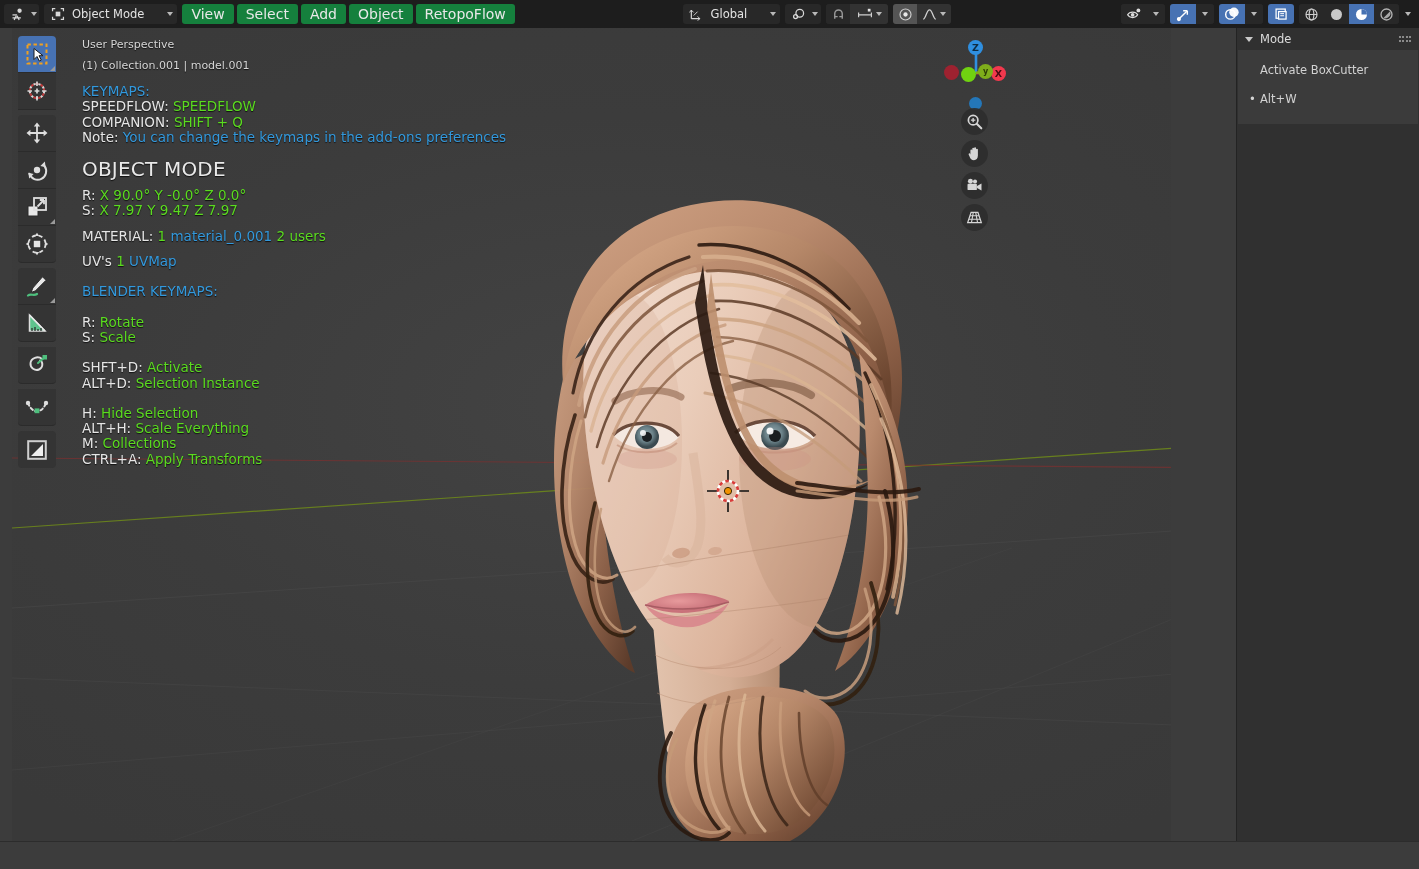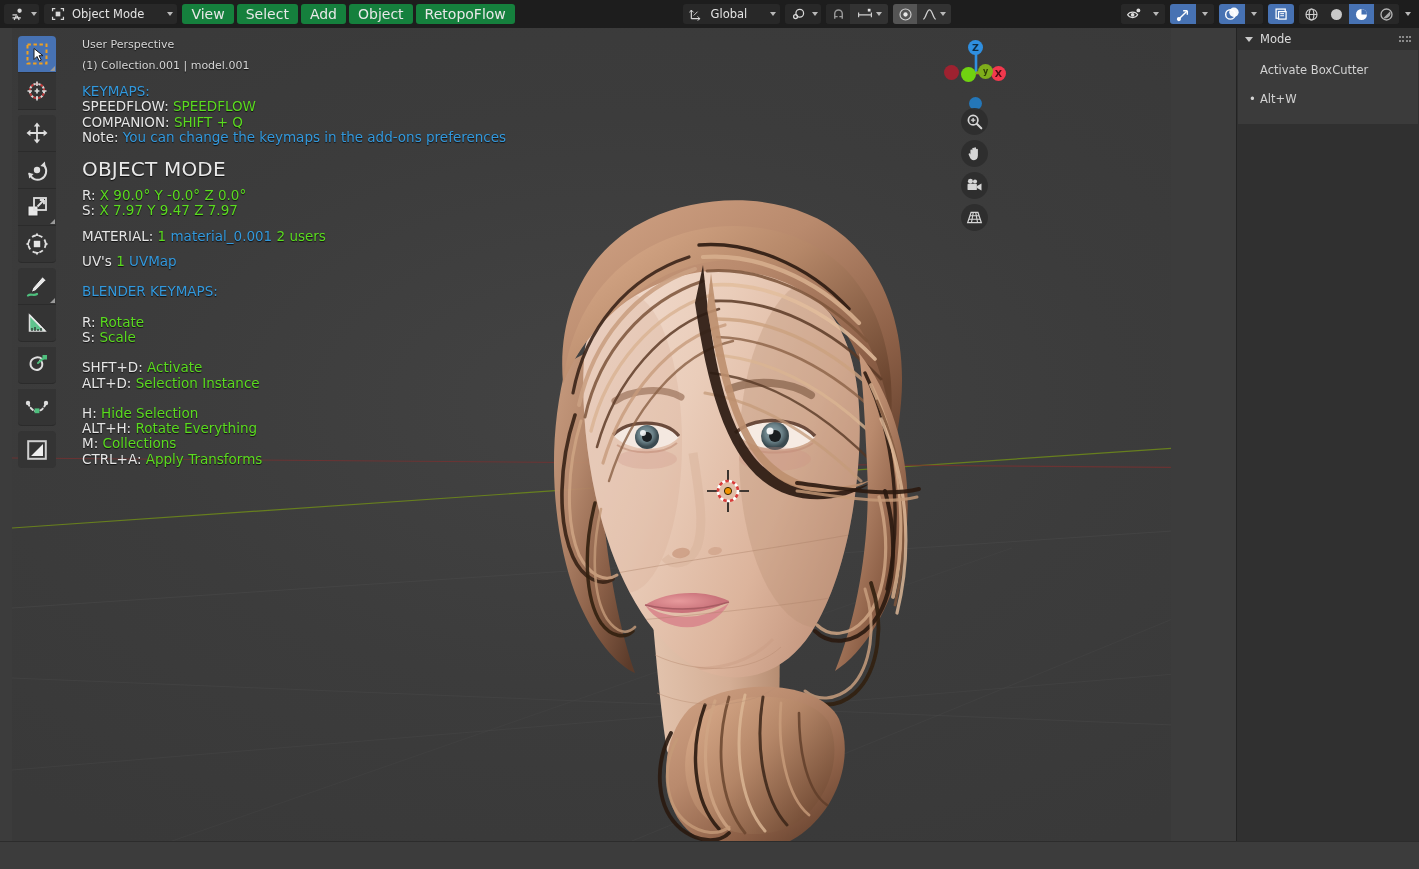--- a/index.html
+++ b/index.html
@@ -487,21 +487,21 @@
       </div>
 
       <div class="gap"></div>
         <div class="gap-s"></div>
       <div class="row">
         <span>H:</span>
         <span class="green">Hide Selection</span>
       </div>
       <div class="row">
         <span>ALT+H:</span>
-        <span class="green">Rotate Everything</span>
+        <span class="green">Scale Everything</span>
       </div>
       <div class="row">
         <span>M:</span>
         <span class="green">Collections</span>
       </div>
       <div class="row">
         <span>CTRL+A:</span>
         <span class="green">Apply Transforms</span>
       </div>
     </div>

